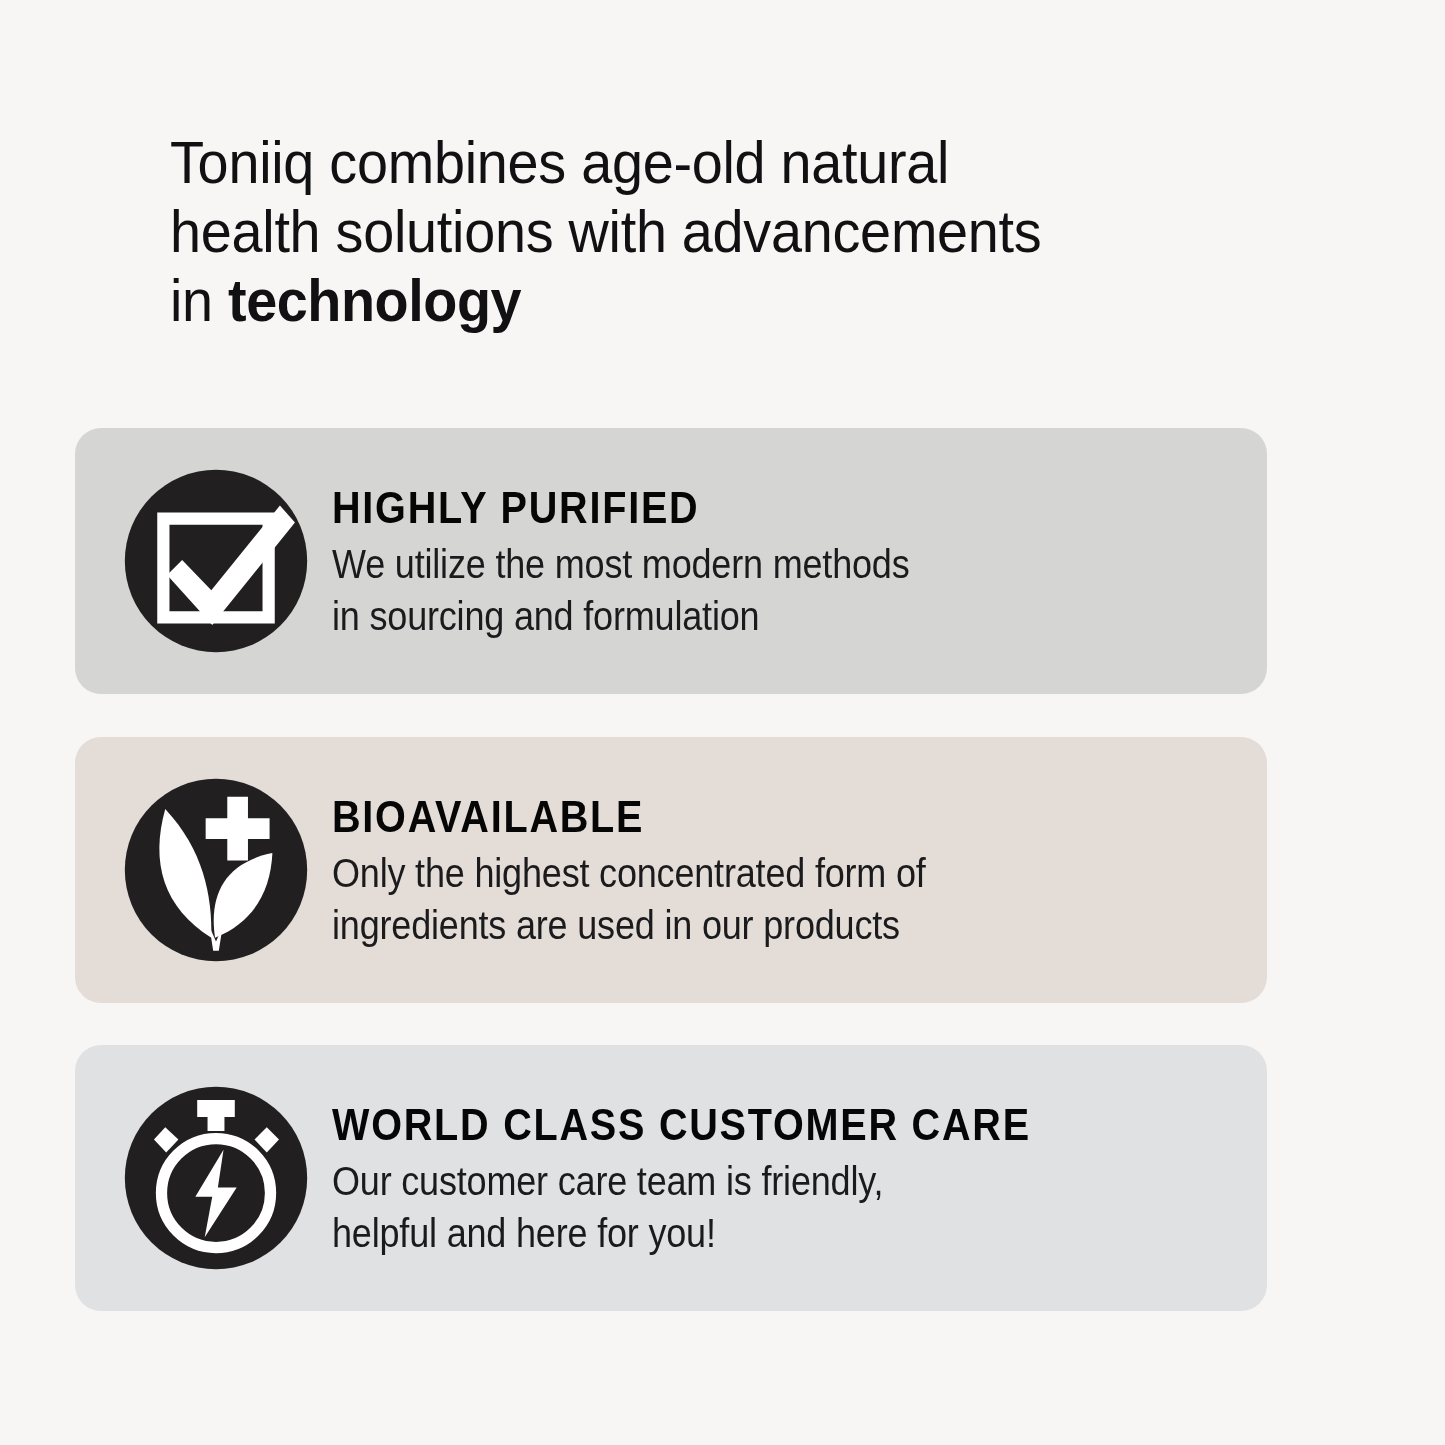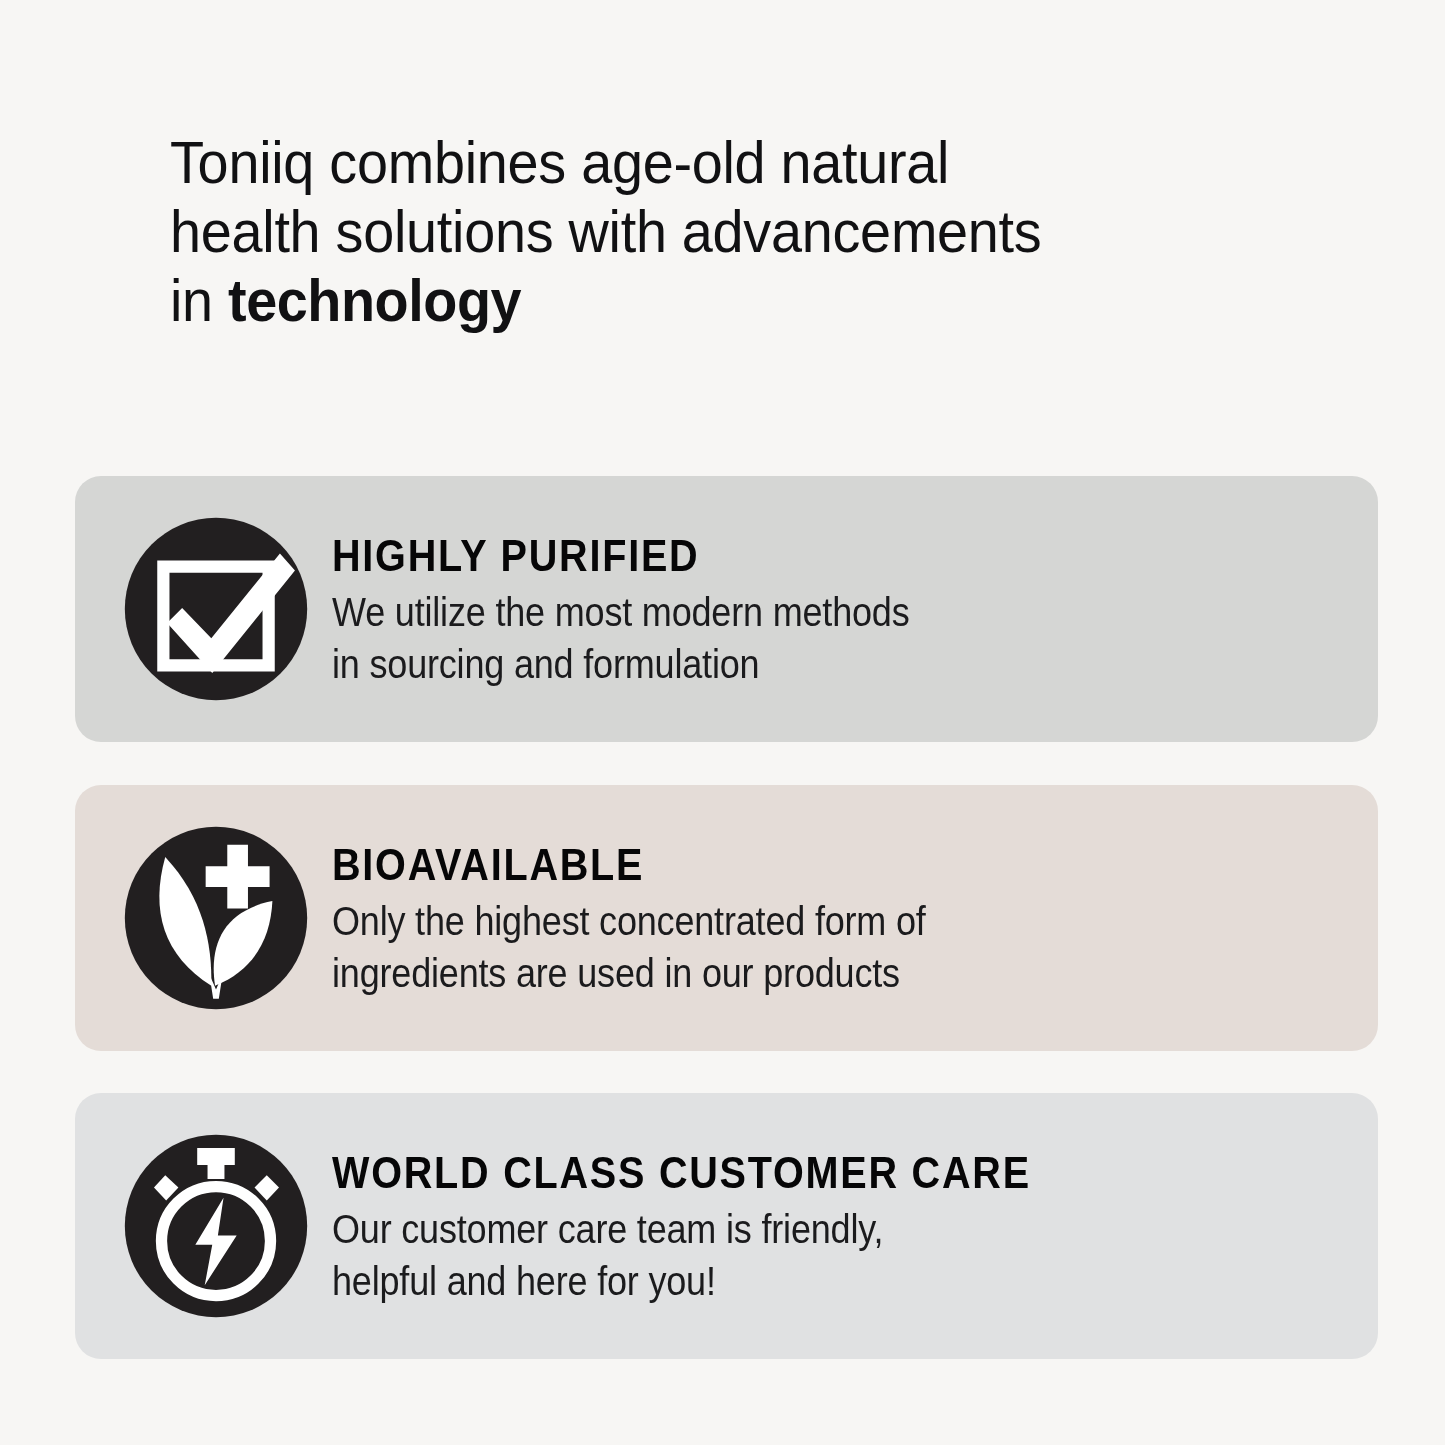--- a/index.html
+++ b/index.html
@@ -35,26 +35,25 @@
     transform-origin:left top;
     white-space:nowrap;
   }
   .headline .line { display:block; }
   .headline .bold { font-weight:700; letter-spacing:-0.5px; }
 
   
   .card {
     position:absolute;
     left:75px;
-    width:1303px;
+    width:1192px;
     height:266px;
     border-radius:26px;
     display:flex;
     align-items:center;
-    margin-top:48px;
   }
   .card-1 { top:428px;  background:#d5d6d4; }
   .card-2 { top:737px;  background:#e4dcd7; }
   .card-3 { top:1045px; background:#e0e1e2; }
 
   .icon-wrap {
     flex:0 0 auto;
     width:188px;
     height:188px;
     margin-left:47px;

